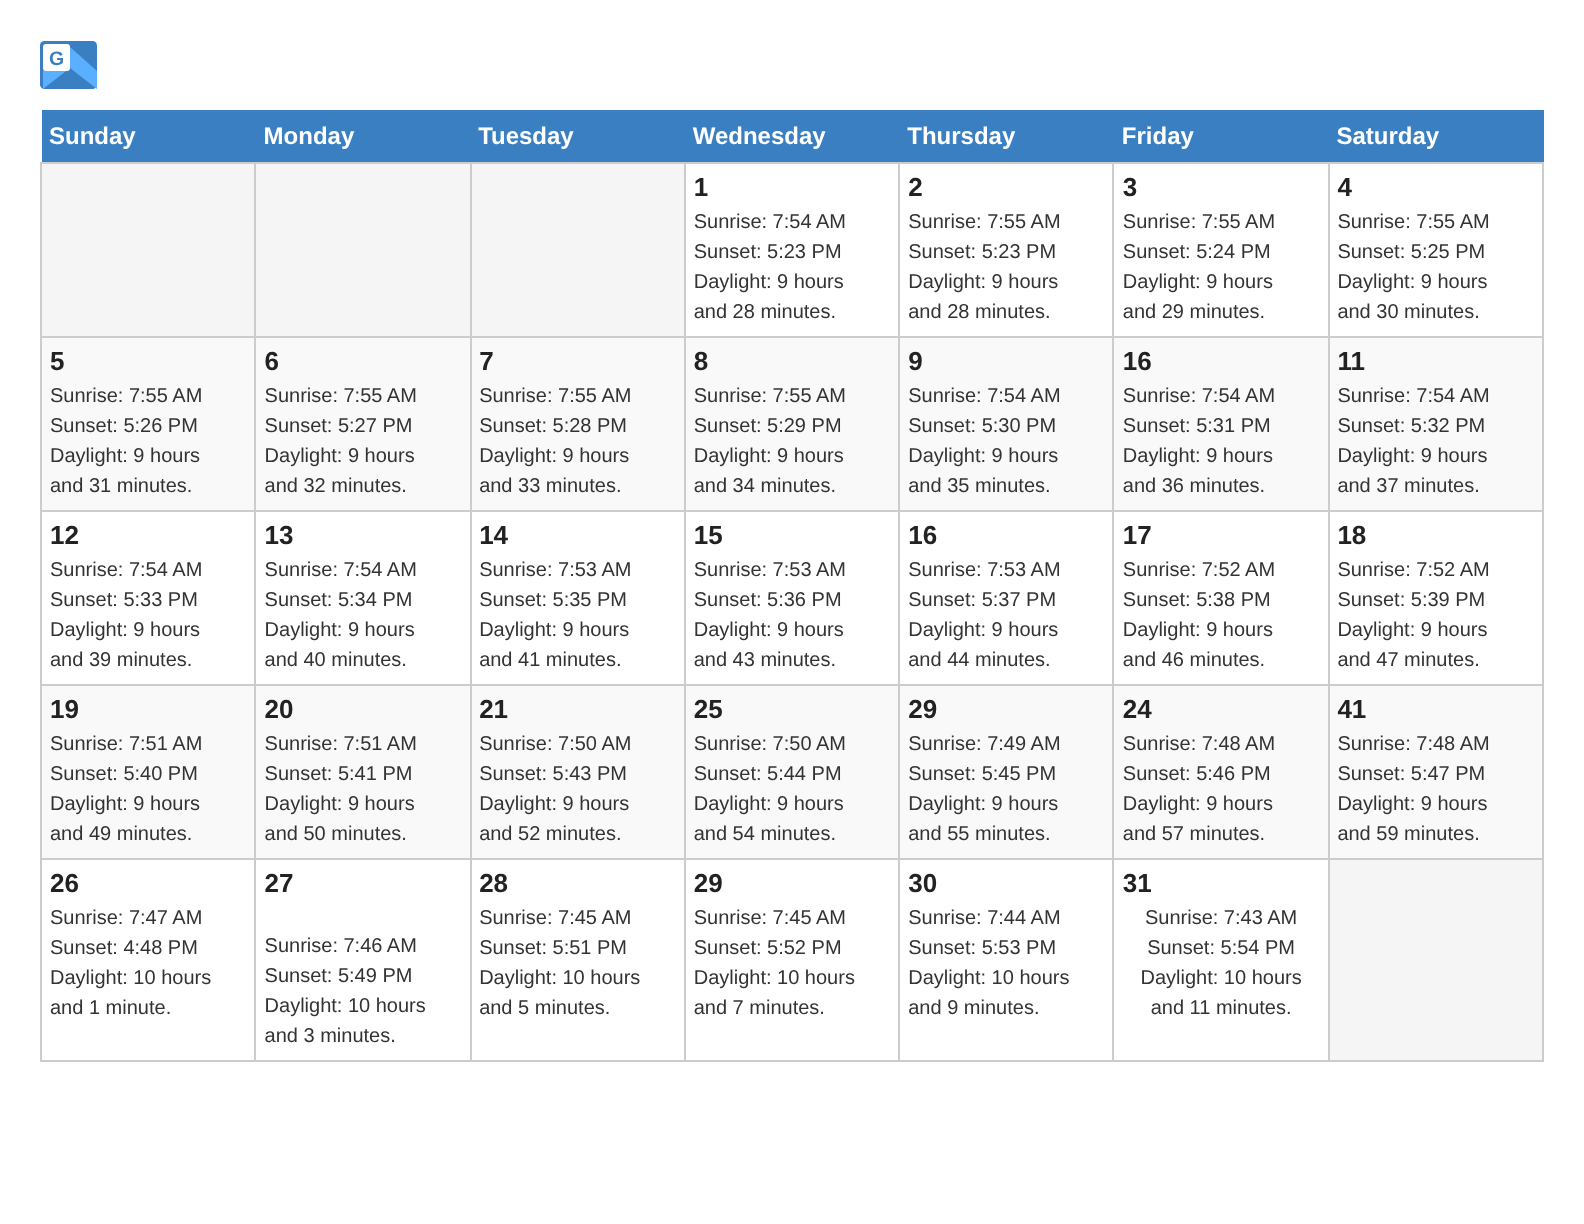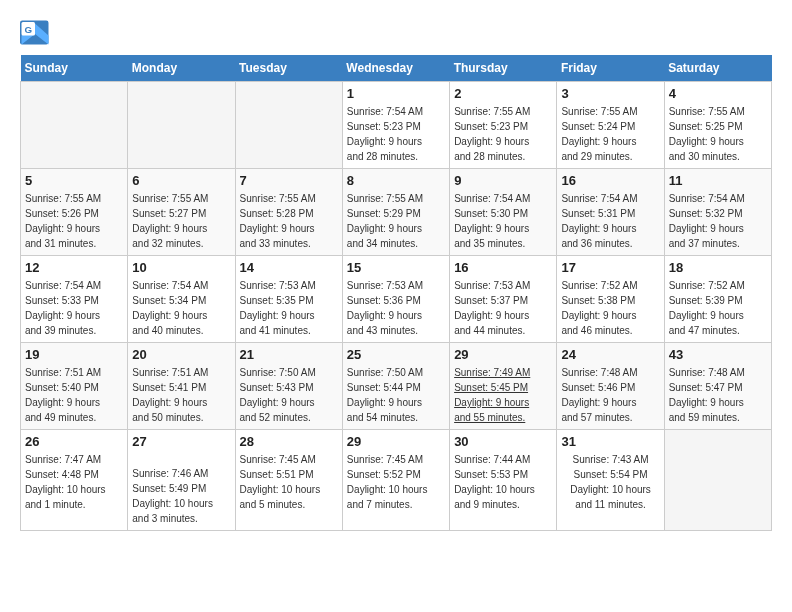--- a/index.html
+++ b/index.html
@@ -199,21 +199,21 @@
       </tr>
       <tr>
         <td>
           <div class="day-number">12</div>
           <div class="day-info" style="white-space: pre-line;">Sunrise: 7:54 AM
 Sunset: 5:33 PM
 Daylight: 9 hours
 and 39 minutes.</div>
         </td>
         <td>
-          <div class="day-number">10</div>
+          <div class="day-number">13</div>
           <div class="day-info" style="white-space: pre-line;">Sunrise: 7:54 AM
 Sunset: 5:34 PM
 Daylight: 9 hours
 and 40 minutes.</div>
         </td>
         <td>
           <div class="day-number">14</div>
           <div class="day-info" style="white-space: pre-line;">Sunrise: 7:53 AM
 Sunset: 5:35 PM
 Daylight: 9 hours
@@ -272,34 +272,34 @@
         </td>
         <td>
           <div class="day-number">25</div>
           <div class="day-info" style="white-space: pre-line;">Sunrise: 7:50 AM
 Sunset: 5:44 PM
 Daylight: 9 hours
 and 54 minutes.</div>
         </td>
         <td>
           <div class="day-number">29</div>
-          <div class="day-info" style="white-space: pre-line; text-decoration: underline;">Sunrise: 7:49 AM
+          <div class="day-info" style="white-space: pre-line;">Sunrise: 7:49 AM
 Sunset: 5:45 PM
 Daylight: 9 hours
 and 55 minutes.</div>
         </td>
         <td>
           <div class="day-number">24</div>
           <div class="day-info" style="white-space: pre-line;">Sunrise: 7:48 AM
 Sunset: 5:46 PM
 Daylight: 9 hours
 and 57 minutes.</div>
         </td>
         <td>
-          <div class="day-number">43</div>
+          <div class="day-number">41</div>
           <div class="day-info" style="white-space: pre-line;">Sunrise: 7:48 AM
 Sunset: 5:47 PM
 Daylight: 9 hours
 and 59 minutes.</div>
         </td>
       </tr>
       <tr>
         <td>
           <div class="day-number">26</div>
           <div class="day-info" style="white-space: pre-line;">Sunrise: 7:47 AM

